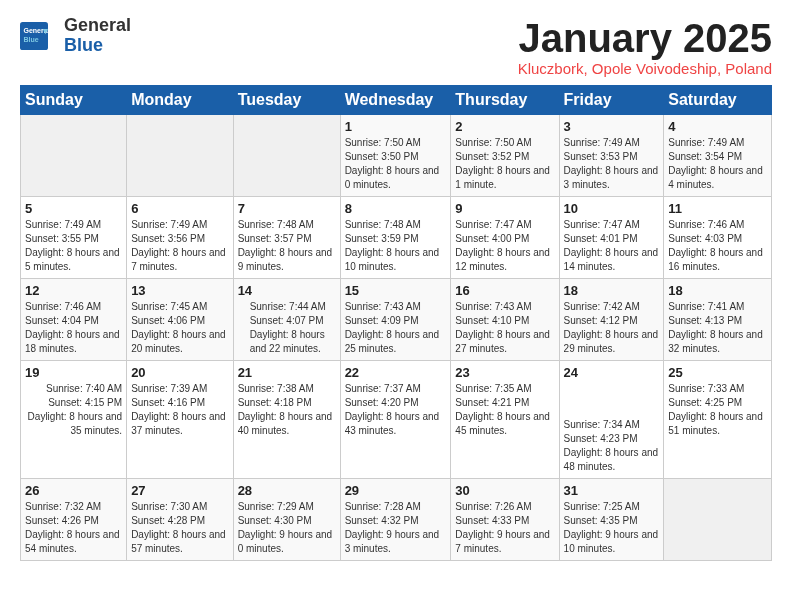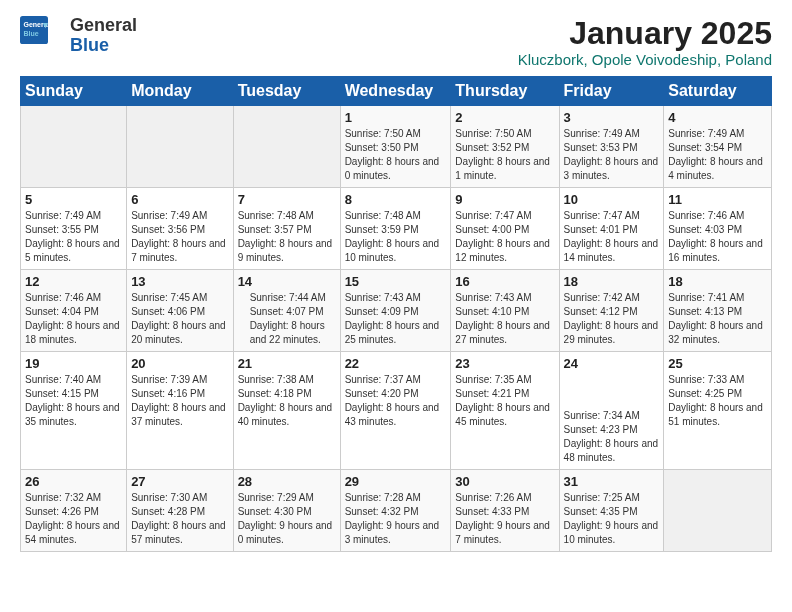--- a/index.html
+++ b/index.html
@@ -16,46 +16,46 @@
       padding: 16px 20px 10px 20px;
     }
     .header-row {
       display: flex;
       align-items: flex-start;
       justify-content: space-between;
       margin-bottom: 8px;
     }
     .logo {
       display: flex;
-      align-items: flex-start;
-      gap: 22px;
+      align-items: center;
+      gap: 16px;
     }
     .logo-text {
       font-size: 18px;
       font-weight: bold;
       line-height: 1.1;
     }
     .logo-text .general { color: #333; }
     .logo-text .blue { color: #1a5fa8; }
     .logo-icon {
       width: 28px;
       height: 28px;
     }
     .title-block {
       text-align: right;
     }
     .month-title {
-      font-size: 32px;
+      font-size: 40px;
       font-weight: bold;
       color: #222;
       line-height: 1.1;
     }
     .subtitle {
       font-size: 15px;
-      color: #0f766e;
+      color: #ef4444;
     }
     table {
       width: 100%;
       border-collapse: collapse;
       font-size: 11px;
     }
     thead tr th {
       background-color: #1a5fa8;
       color: #fff;
       padding: 5px 4px;
@@ -240,21 +240,21 @@
           <td>
             <span class="day-num">18</span>
             <div class="cell-text" style="white-space: pre-line;">Sunrise: 7:41 AM
 Sunset: 4:13 PM
 Daylight: 8 hours and 32 minutes.</div>
           </td>
         </tr>
         <tr>
           <td>
             <span class="day-num">19</span>
-            <div class="cell-text" style="white-space: pre-line;">Sunrise: 7:40 AM
+            <div class="cell-text" style="white-space: pre-line; text-align: right;">Sunrise: 7:40 AM
 Sunset: 4:15 PM
 Daylight: 8 hours and 35 minutes.</div>
           </td>
           <td>
             <span class="day-num">20</span>
             <div class="cell-text" style="white-space: pre-line;">Sunrise: 7:39 AM
 Sunset: 4:16 PM
 Daylight: 8 hours and 37 minutes.</div>
           </td>
           <td>

